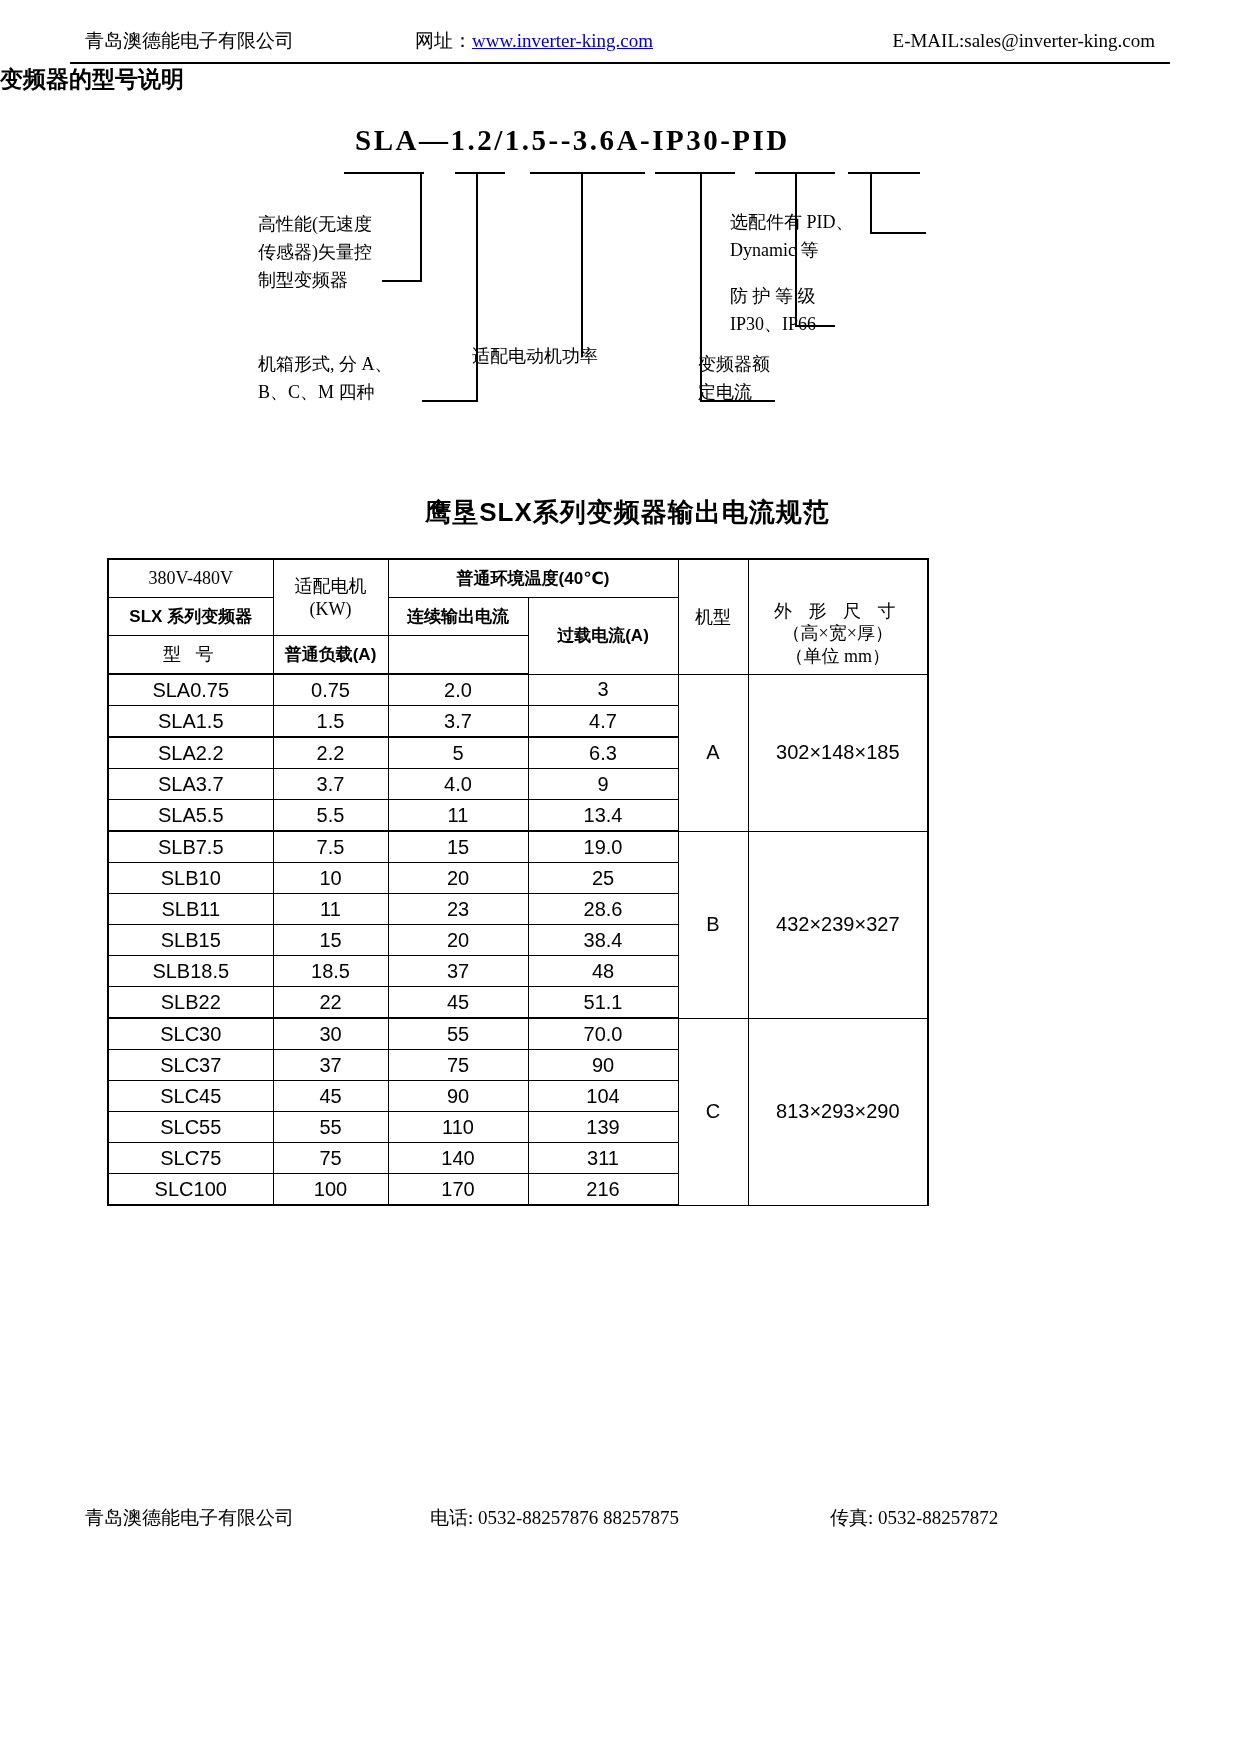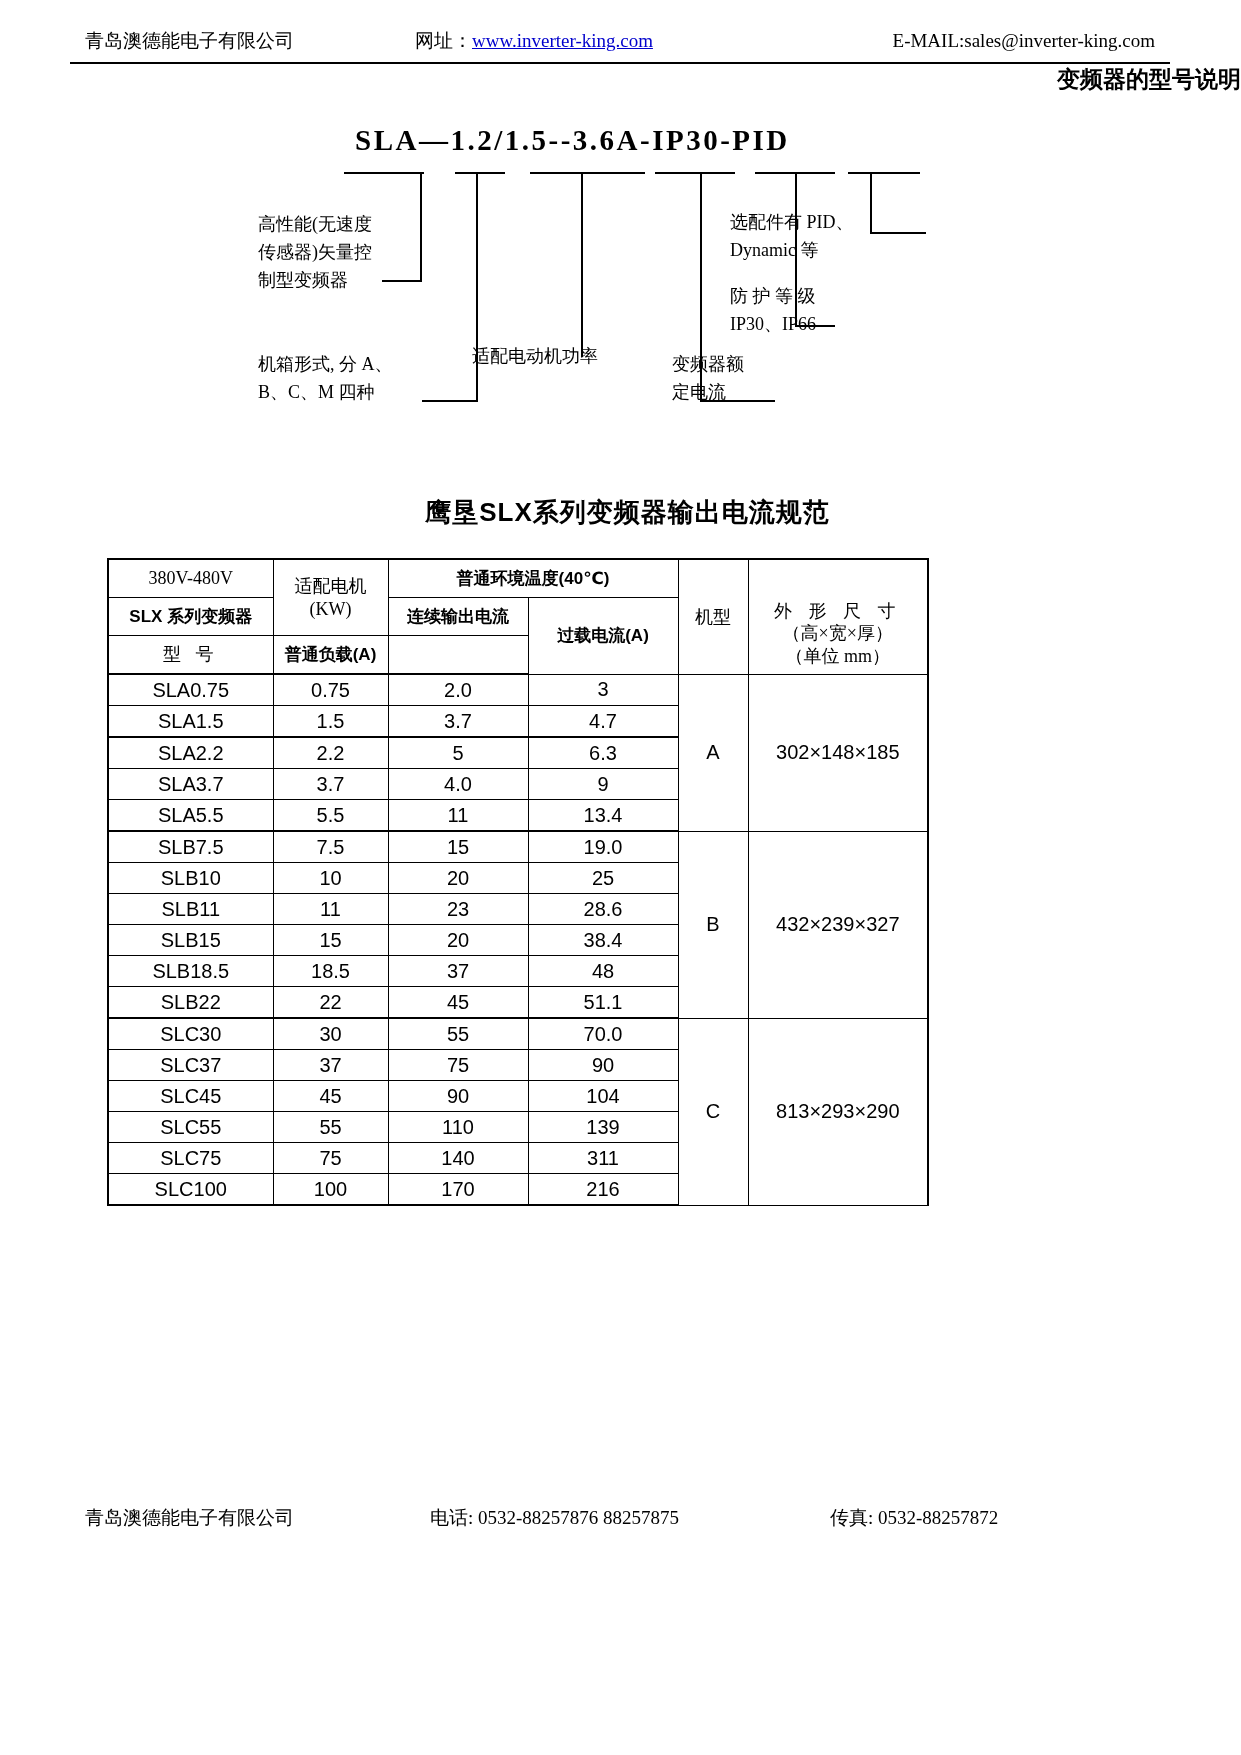--- a/index.html
+++ b/index.html
@@ -59,21 +59,21 @@
     height: 2px;
     background: #000;
   }
 
   
   .title1 {
     position: absolute;
     left: 0;
     top: 64px;
     width: 1241px;
-    text-align: right;
+    text-align: left;
     font-size: 23px;
     font-weight: bold;
     font-family: "Liberation Sans", "DejaVu Sans", sans-serif;
   }
 
   
   .diagram {
     position: absolute;
     left: 0;
     top: 110px;
@@ -251,21 +251,21 @@
 
     <div class="note" style="left:258px; top:240px;">
       <div>机箱形式, 分 A、</div>
       <div>B、C、M 四种</div>
     </div>
 
     <div class="note" style="left:472px; top:232px;">
       <div>适配电动机功率</div>
     </div>
 
-    <div class="note" style="left:672px; top:240px;">
+    <div class="note" style="left:698px; top:240px;">
       <div>变频器额</div>
       <div>定电流</div>
     </div>
 
     <div class="note" style="left:730px; top:172px;">
       <div>防 护 等 级</div>
       <div>IP30、IP66</div>
     </div>
 
     <div class="note" style="left:730px; top:98px;">

